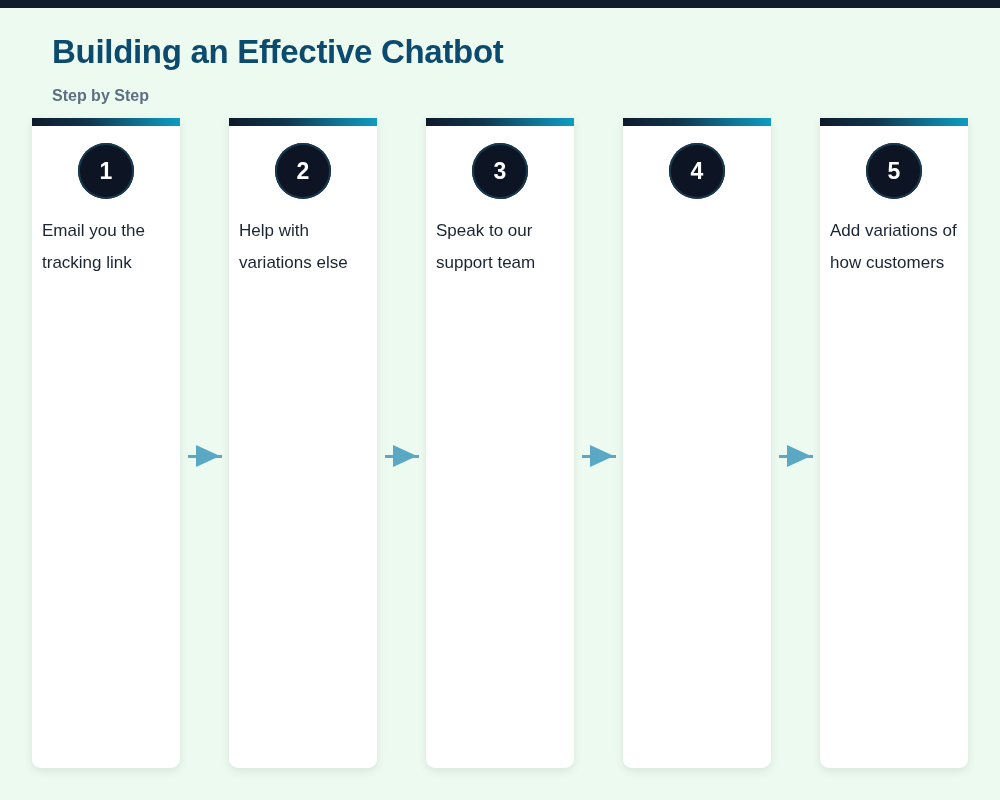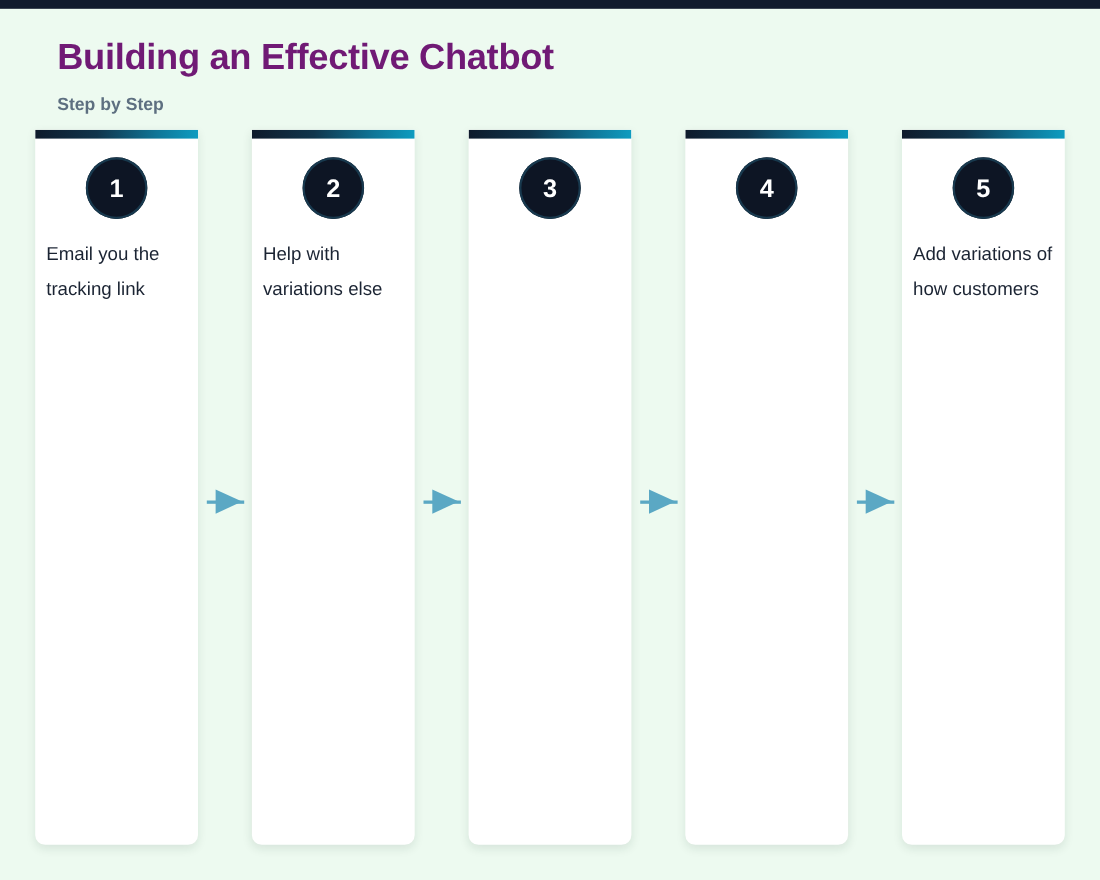--- a/index.html
+++ b/index.html
@@ -29,21 +29,21 @@
     left: 52px;
     width: 900px;
   }
 
   .page-title {
     margin: 0;
     padding-top: 24px;
     font-size: 33px;
     font-weight: bold;
     letter-spacing: -0.3px;
-    color: #701a75;
+    color: #0c4a6e;
     line-height: 1.2;
   }
 
   .page-subtitle {
     margin: 0;
     padding-top: 14px;
     font-size: 16px;
     font-weight: bold;
     color: #5d6f80;
     line-height: 1.2;
@@ -174,20 +174,21 @@
   <div class="connector">
     <div class="arrow">
       <div class="arrow-shaft"></div>
       <div class="arrow-head"></div>
     </div>
   </div>
 
   <div class="step-card">
     <div class="card-topbar"></div>
     <div class="badge">3</div>
+    <div class="step-text">Speak to our support team</div>
   </div>
 
   <div class="connector">
     <div class="arrow">
       <div class="arrow-shaft"></div>
       <div class="arrow-head"></div>
     </div>
   </div>
 
   <div class="step-card">

